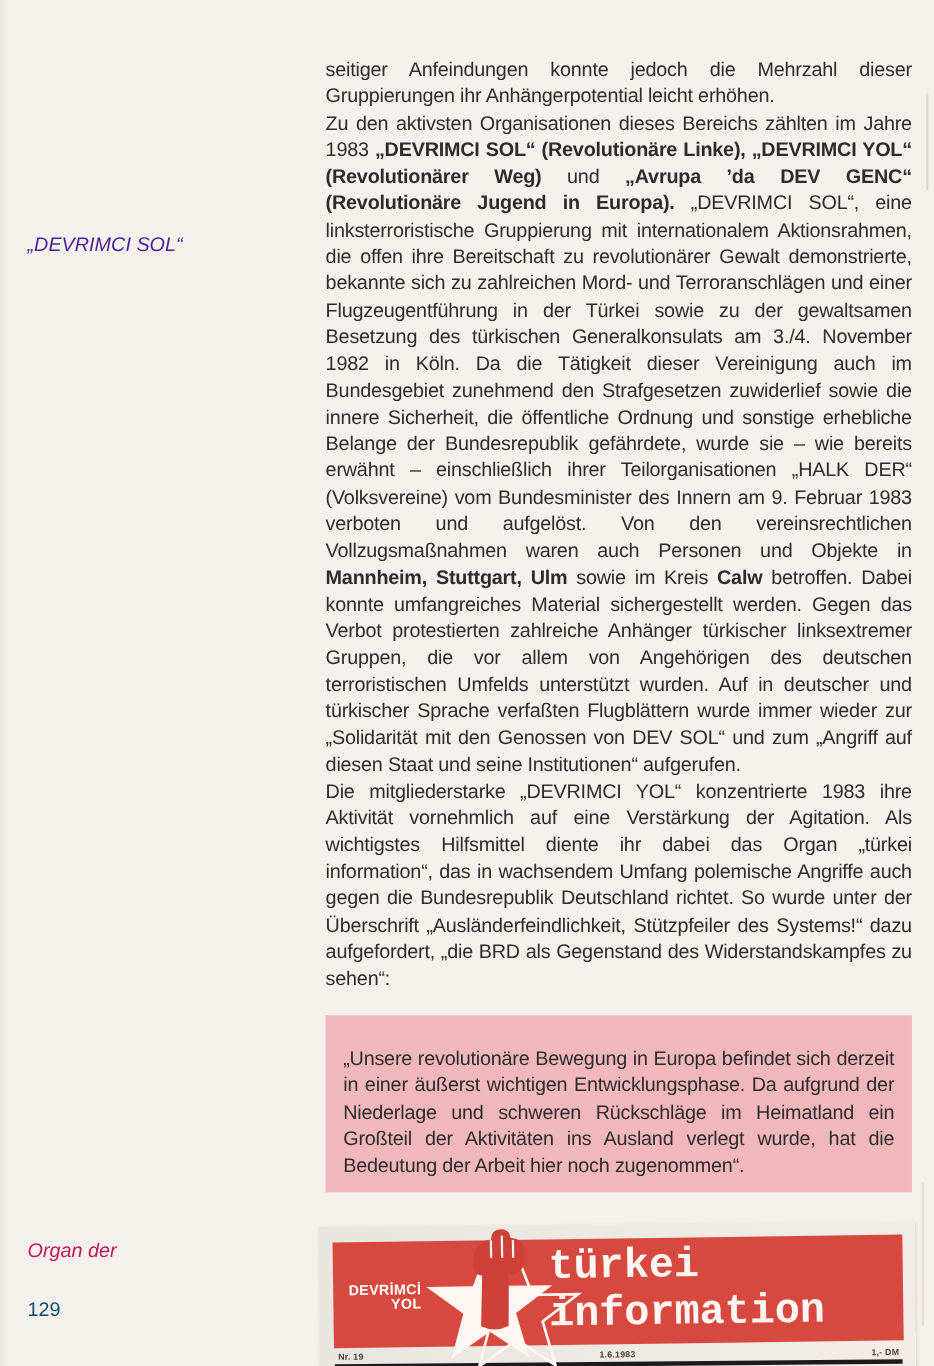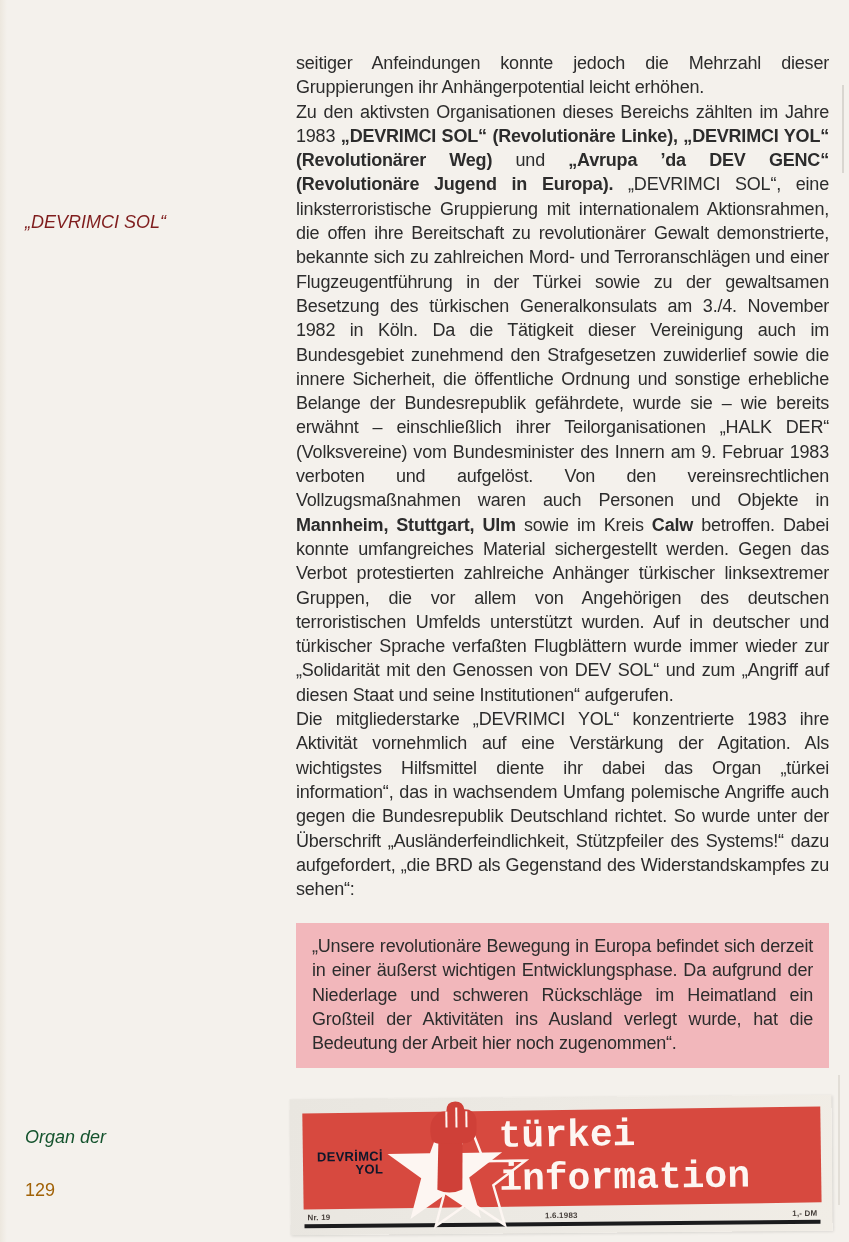--- a/index.html
+++ b/index.html
@@ -19,47 +19,47 @@
   .main-col{position:absolute;left:268px;top:51px;width:533px;margin-left:28px;}
   .body-text p{
     margin:0;font-size:18px;line-height:24.3px;letter-spacing:-0.2px;
     text-align:justify;hyphens:auto;-webkit-hyphens:auto;
   }
   .b{font-weight:bold;}
 
   .quote-box{
     background:#f2b7bb;
     margin-top:22px;
-    padding:11px 16px 13px 16px;
+    padding:27px 16px 13px 16px;
   }
   .quote-box p{margin:0;font-size:18px;line-height:24.1px;letter-spacing:-0.2px;text-align:justify;hyphens:auto;}
 
   
   .note-1{position:absolute;left:25px;top:210px;width:210px;
-    font-style:italic;font-size:18px;line-height:24px;color:#7f1d1d;}
+    font-style:italic;font-size:18px;line-height:24px;color:#4c1d95;}
   .note-2{position:absolute;left:25px;top:1126px;width:210px;
-    font-style:italic;font-size:18px;line-height:23px;color:#14532d;}
-  .page-number{position:absolute;left:25px;top:1180px;font-size:18px;color:#a16207;}
+    font-style:italic;font-size:18px;line-height:23px;color:#be185d;}
+  .page-number{position:absolute;left:25px;top:1180px;font-size:18px;color:#0c4a6e;}
 
   
   .banner-scrap{
     margin-top:29px;margin-left:-6px;width:518px;
     background:linear-gradient(105deg,#e9e6e0 0%,#edeae4 55%,#f1ede6 100%);
     padding:13px 11px 5px 13px;
     transform:rotate(-0.5deg);
     box-shadow:1px 1px 3px rgba(0,0,0,0.12);
     position:relative;
   }
   .banner-red{
     background:#d7493f;height:96px;position:relative;
     transform:rotate(-0.3deg);
   }
   .org-label{
     position:absolute;left:12px;top:37px;width:68px;text-align:right;
-    color:#0f172a;font-weight:bold;font-size:13px;line-height:13px;letter-spacing:.3px;
+    color:#ffffff;font-weight:bold;font-size:13px;line-height:13px;letter-spacing:.3px;
   }
   .logo-svg{position:absolute;left:78px;top:-14px;width:168px;height:126px;overflow:visible;}
   .masthead-title{
     position:absolute;left:196px;top:4px;
     color:#fdf6f2;font-family:"Liberation Mono",monospace;font-weight:bold;
     font-size:38px;line-height:43px;letter-spacing:0px;white-space:nowrap;
   }
   .banner-footer{
     display:flex;justify-content:space-between;
     padding:5px 4px 2px 4px;

